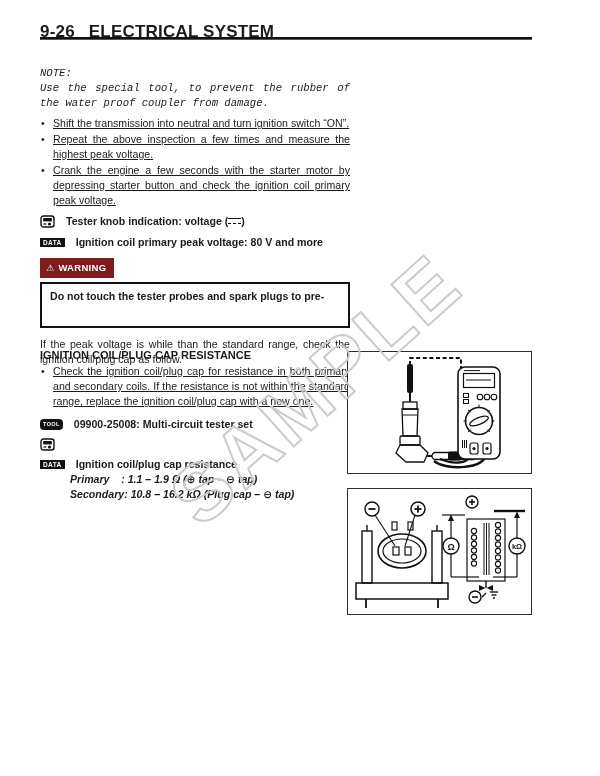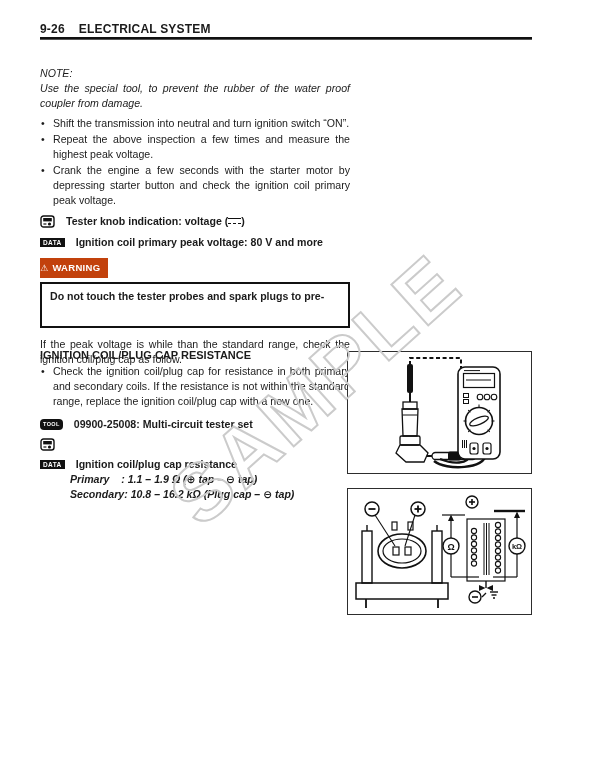--- a/index.html
+++ b/index.html
@@ -2,47 +2,47 @@
 <html><head>
 <meta charset="utf-8">
 <style>
   html,body{margin:0;padding:0;background:#e8e8e8;}
   .page{
     position:relative; width:600px; height:776px; background:#ffffff;
     font-family:"Liberation Sans","DejaVu Sans",sans-serif;
     color:#1b1b1b; overflow:hidden;
   }
   
-  .header{position:absolute; left:40px; top:22px; font-size:12px; font-weight:bold; letter-spacing:.2px;}
+  .header{position:absolute; left:40px; top:22px; font-size:17px; font-weight:bold; letter-spacing:.2px;}
   .header .pgnum{margin-right:14px;}
   .header-rule{position:absolute; left:40px; top:37px; width:492px; height:2.4px; background:#111; border-bottom:1px solid #555;}
   
   .col{position:absolute; left:40px; width:310px; font-size:10.6px; line-height:15px;}
   .col-top{top:66px;}
   .col-res{top:348px;}
-  .note{font-style:italic; margin-bottom:5px;}
+  .note{font-style:italic; margin-bottom:5px;font-family:Liberation Mono, monospace;}
   .note .note-text{text-align:justify;}
-  ul.bullets{list-style:none; margin:0; padding:0;}
+  ul.bullets{list-style:none; margin:0; padding:0;text-decoration:underline;}
   ul.bullets li{position:relative; padding-left:13px; text-align:justify; margin-bottom:1px;}
   ul.bullets li::before{content:"•"; position:absolute; left:1px; top:0;}
   .iconline{display:flex; align-items:center; gap:11px; font-weight:bold; margin-top:6px;}
   .iconline .txt{white-space:nowrap;}
   
   .tester-ico{flex:0 0 auto; width:15px; height:13px;}
   
   .badge{flex:0 0 auto; display:inline-block; background:#111; color:#fff; font-weight:bold;
          font-size:6.5px; line-height:9px; padding:0 3px; letter-spacing:.4px;}
   .badge.tool{border-radius:4px; font-size:5.5px; padding:1px 3px;}
   
   .dc-icon{display:inline-block; width:13px; height:9px; position:relative; vertical-align:-1px;}
   .dc-icon::before{content:""; position:absolute; left:0; right:0; top:1px; border-top:1.8px solid #111;}
   .dc-icon::after{content:""; position:absolute; left:0; right:0; top:5.5px; border-top:1.8px dashed #111;}
   
-  .warn-badge{display:inline-block; background:#c2410c; color:#fff; font-weight:bold; font-size:9.5px;
-              padding:2px 8px 2px 0; margin-top:8px; letter-spacing:.3px;}
+  .warn-badge{display:inline-block; background:#7f1d1d; color:#fff; font-weight:bold; font-size:9.5px;
+              padding:2px 8px 2px 6px; margin-top:8px; letter-spacing:.3px;}
   .warn-badge .tri{font-size:9px; margin-right:4px;}
   .warn-box{border:2px solid #111; margin-top:4px; padding:5px 8px 22px 8px; font-weight:bold;}
   .para{margin-top:9px; text-align:justify;}
   .sec-heading{font-weight:bold; font-size:11px; margin-bottom:1px;}
   .data-sub{font-weight:bold; padding-left:30px; white-space:pre;font-style:italic;}
   
   .figure{position:absolute; background:#fff; border:1.5px solid #2d2d2d;}
   .fig1{left:347px; top:351px; width:183px; height:121px;}
   .fig2{left:347px; top:488px; width:183px; height:125px;}
   .figure svg{display:block;}

